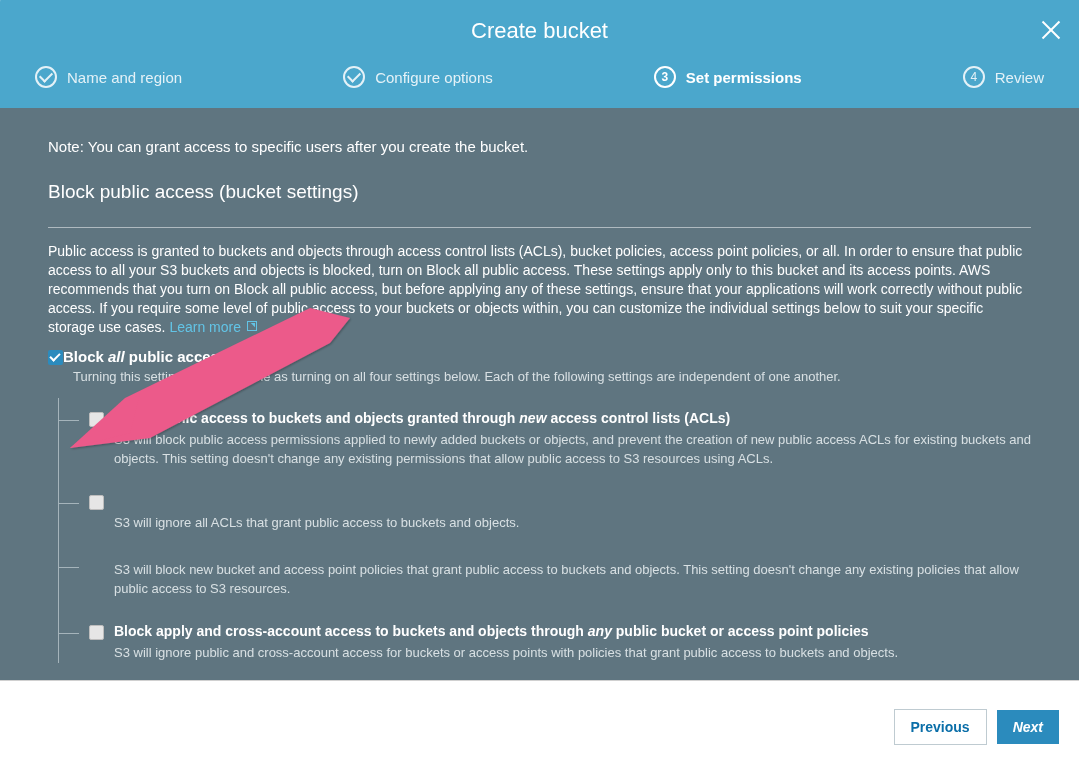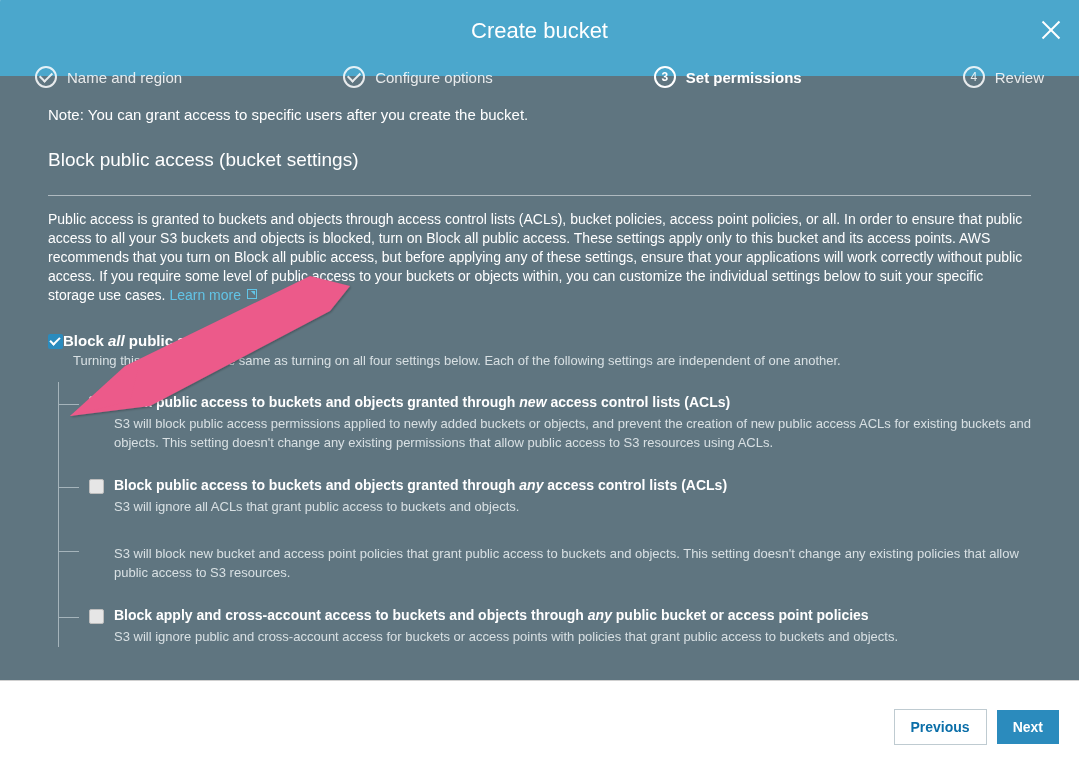--- a/index.html
+++ b/index.html
@@ -6,21 +6,21 @@
   body {
     font-family: "Helvetica Neue", Helvetica, Arial, sans-serif;
     width: 1079px;
     height: 772px;
     overflow: hidden;
     background: #5f7580;
     position: relative;
   }
   .header {
     background: #4ba7cc;
-    height: 76px;
+    height: 108px;
     position: relative;
     color: #fff;
   }
   .header-swoosh {
     position: absolute;
     left: -20px;
     top: -10px;
     width: 80px;
     height: 80px;
     border: 10px solid rgba(255,255,255,0.22);
@@ -104,21 +104,21 @@
   .section-title {
     font-size: 19px;
     font-weight: 400;
     padding-bottom: 24px;
     border-bottom: 1px solid rgba(255,255,255,0.5);
     margin-bottom: 14px;
   }
   .description {
     font-size: 14px;
     line-height: 1.35;
-    margin-bottom: 28px;
+    margin-bottom: 12px;
   }
   .learn-more {
     color: #62c4e6;
     text-decoration: none;
   }
   .ext-icon {
     display: inline-block;
     width: 10px;
     height: 10px;
     border: 1px solid #62c4e6;
@@ -244,20 +244,21 @@
     cursor: pointer;
   }
   .btn.prev {
     background: #fff;
     color: #0a6ea8;
     border: 1px solid #bfcbd1;
   }
   .btn.next {
     background: #2b8bbd;
     color: #fff;
+    font-style: italic;
   }
 </style>
 </head>
 <body>
 
 <div class="header">
   <div class="header-swoosh"></div>
   <div class="title">Create bucket</div>
   <div class="close-x"></div>
   <div class="steps">
@@ -303,23 +304,20 @@
         <div class="sub-title">
           <span>Block public access to buckets and objects granted through </span><span class="ital">new</span><span> access control lists (ACLs)</span>
         </div>
       </div>
       <div class="sub-desc">S3 will block public access permissions applied to newly added buckets or objects, and prevent the creation of new public access ACLs for existing buckets and objects. This setting doesn't change any existing permissions that allow public access to S3 resources using ACLs.</div>
     </div>
 
     <div class="sub">
       <div class="sub-head">
         <div class="checkbox unchecked"></div>
-        <div class="sub-title">
-          <span>Block public access to buckets and objects granted through </span><span class="ital">any</span><span> access control lists (ACLs)</span>
-        </div>
       </div>
       <div class="sub-desc">S3 will ignore all ACLs that grant public access to buckets and objects.</div>
     </div>
 
     <div class="sub">
       <div class="sub-desc">S3 will block new bucket and access point policies that grant public access to buckets and objects. This setting doesn't change any existing policies that allow public access to S3 resources.</div>
     </div>
 
     <div class="sub">
       <div class="sub-head">

